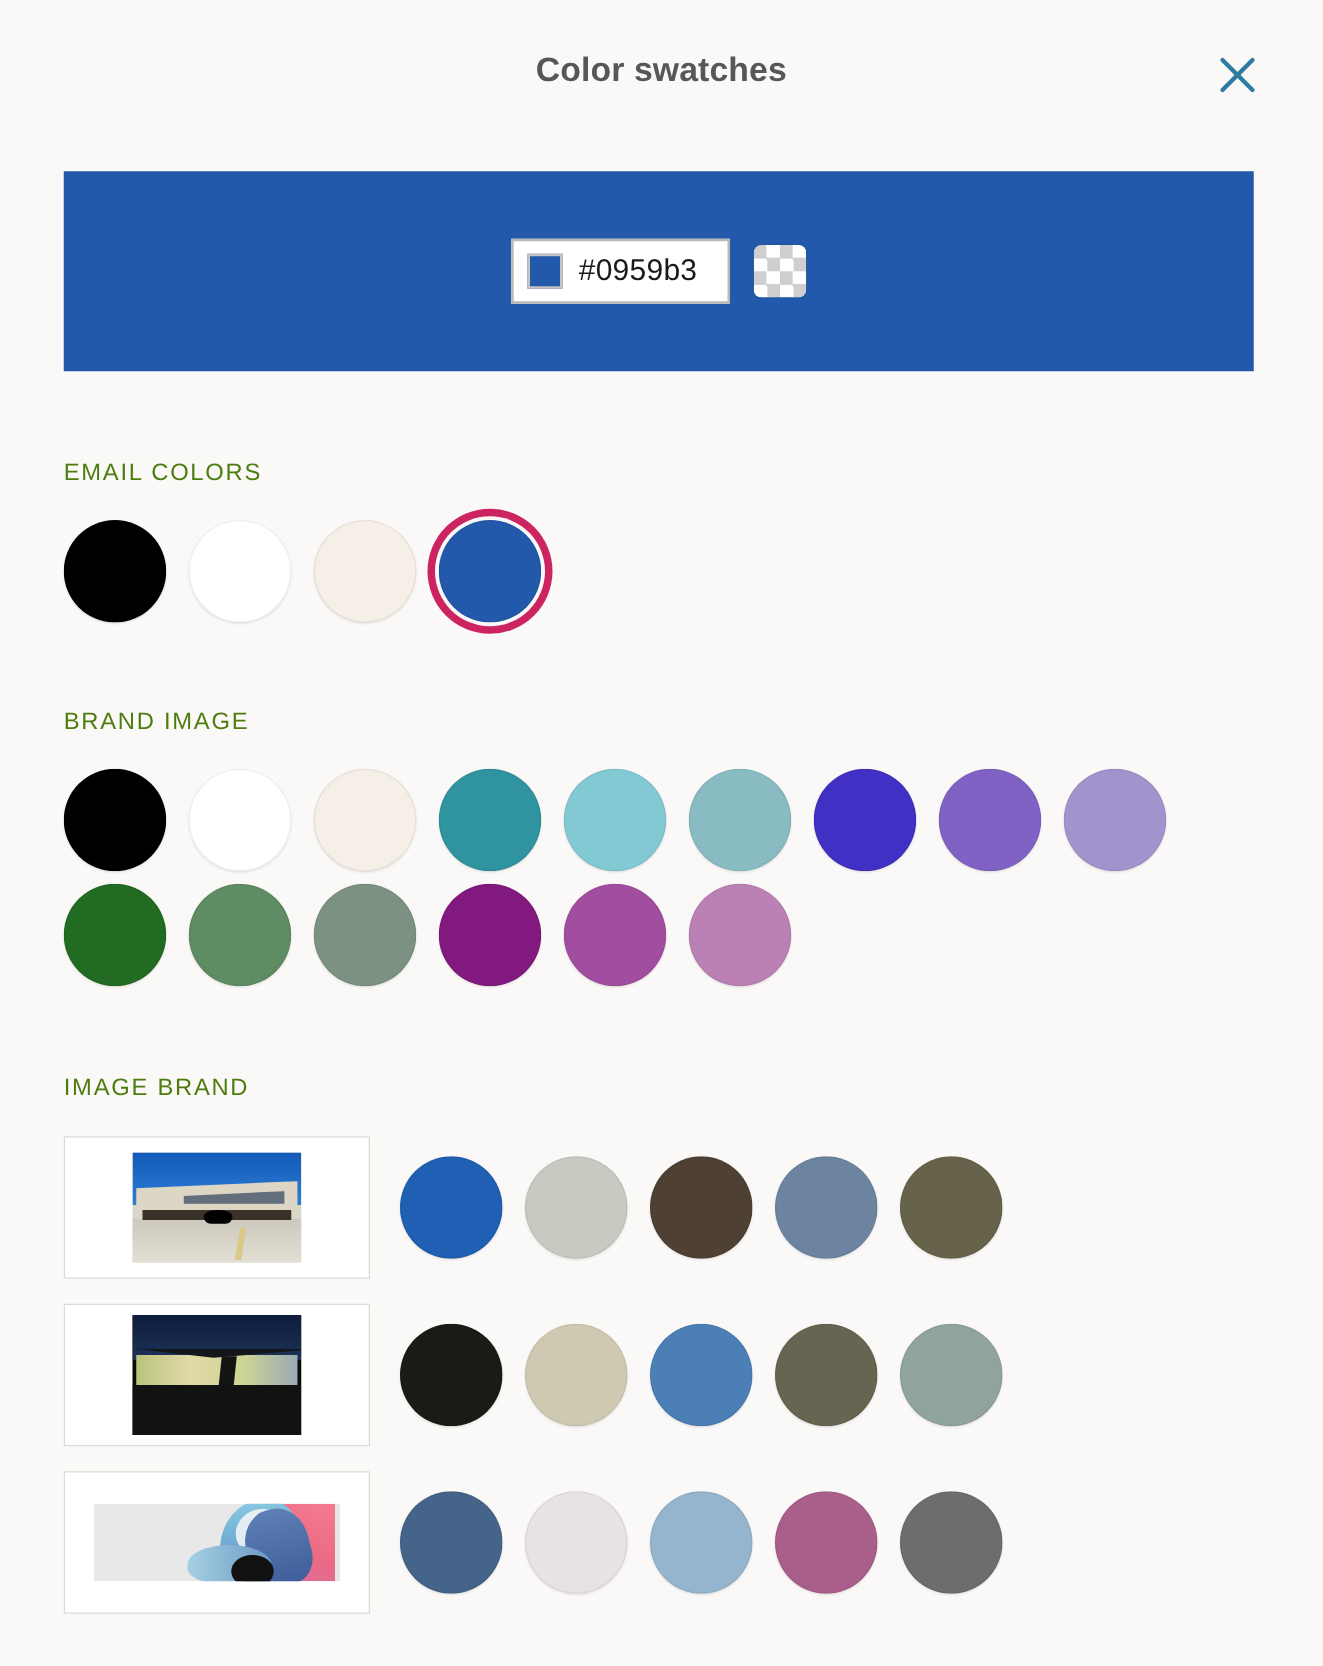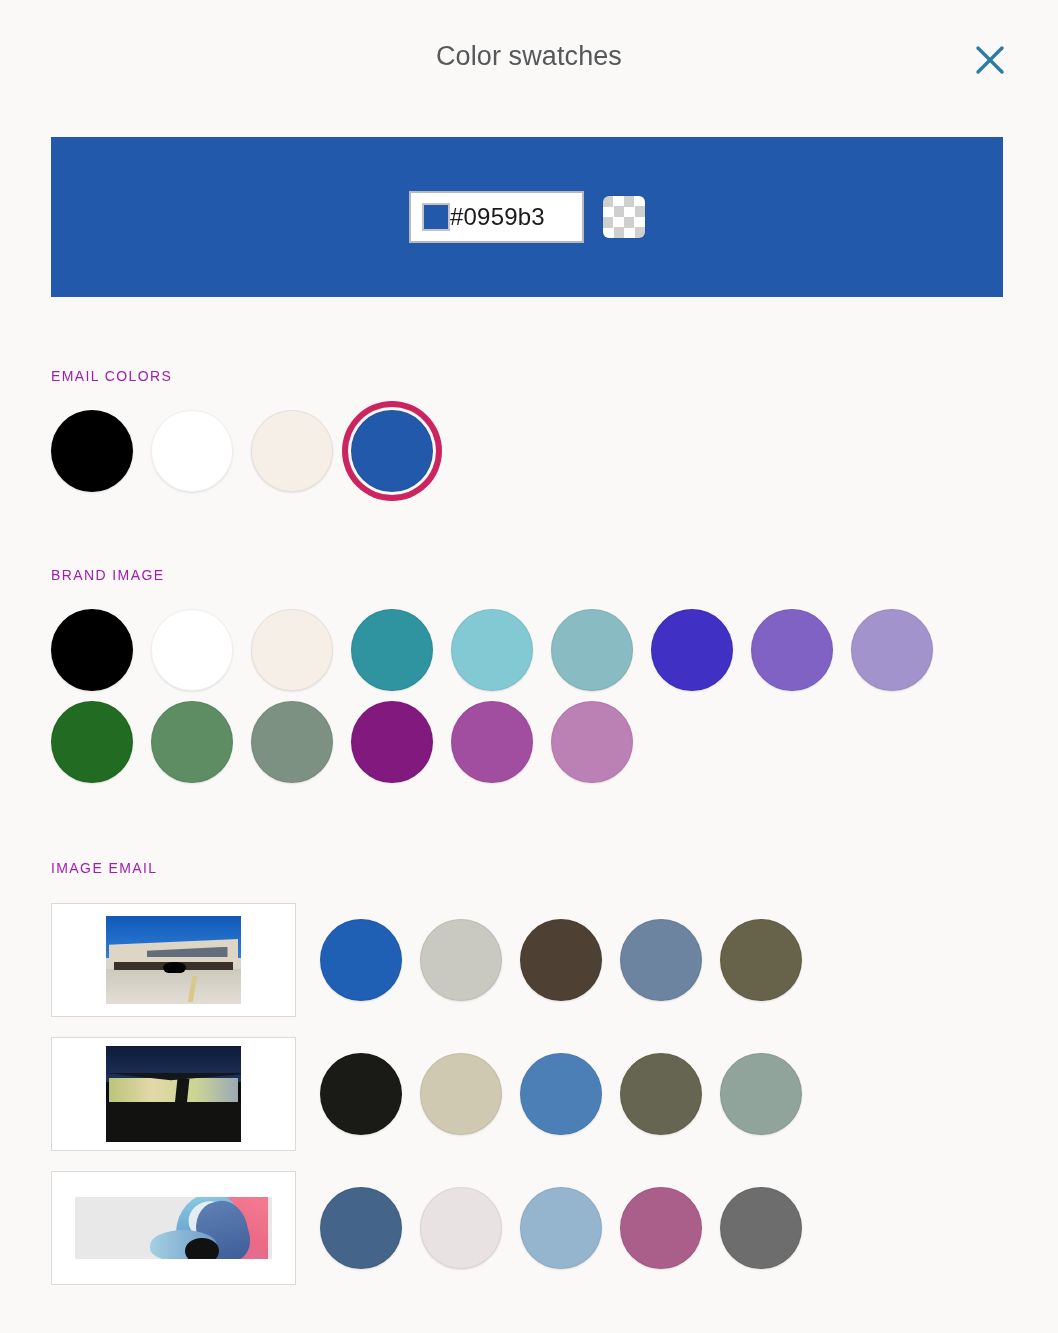--- a/index.html
+++ b/index.html
@@ -23,21 +23,21 @@
   .header {
     position: relative;
     height: 112px;
     display: flex;
     align-items: center;
     justify-content: center;
   }
 
   .panel-title {
     font-size: 27px;
-    font-weight: 400;
+    font-weight: 700;
     color: #555759;
     letter-spacing: 0.1px;
   }
 
   .close-btn {
     position: absolute;
     right: 44px;
     top: 36px;
     width: 48px;
     height: 48px;
@@ -75,20 +75,21 @@
   }
 
   .hex-chip {
     width: 28px;
     height: 28px;
     border: 2px solid #c4c4c4;
     flex: none;
   }
 
   .hex-value {
+    margin-left: 13px;
     font-size: 24px;
     color: #1a1a1a;
     letter-spacing: 0.2px;
     line-height: 1;
   }
 
   .transparent-btn {
     width: 42px;
     height: 42px;
     border-radius: 6px;
@@ -97,22 +98,22 @@
     overflow: hidden;
     cursor: pointer;
     background:
       conic-gradient(#ffffff 0 25%, #cfcfcf 0 50%, #ffffff 0 75%, #cfcfcf 0)
       0 0 / 21px 21px;
     box-shadow: 0 0 0 1px rgba(0,0,0,0.06);
   }
 
   
   .section-label {
-    font-size: 14px;
-    color: #a21caf;
+    font-size: 19px;
+    color: #4d7c0f;
     letter-spacing: 1.4px;
     font-weight: 400;
   }
 
   .swatch-row {
     display: flex;
     flex-wrap: wrap;
   }
 
   .swatch {
@@ -316,21 +317,21 @@
         <div class="swatch" style="background: rgb(33, 107, 34);"></div>
         <div class="swatch" style="background: rgb(94, 140, 99);"></div>
         <div class="swatch" style="background: rgb(124, 145, 129);"></div>
         <div class="swatch" style="background: rgb(129, 25, 127);"></div>
         <div class="swatch" style="background: rgb(162, 78, 160);"></div>
         <div class="swatch" style="background: rgb(188, 129, 180);"></div>
       </div>
   </div>
 
   <div id="image-section">
-    <div class="section-label">IMAGE EMAIL</div>
+    <div class="section-label">IMAGE BRAND</div>
     <div id="image-groups">
         <div class="image-group">
           <div class="thumb-frame">
             <div class="thumb-inner thumb-1">
               <div class="sky"></div>
               <div class="ground"></div>
               <div class="stripe"></div>
               <div class="bldg"></div>
               <div class="bldg-dark"></div>
               <div class="shadow"></div>

